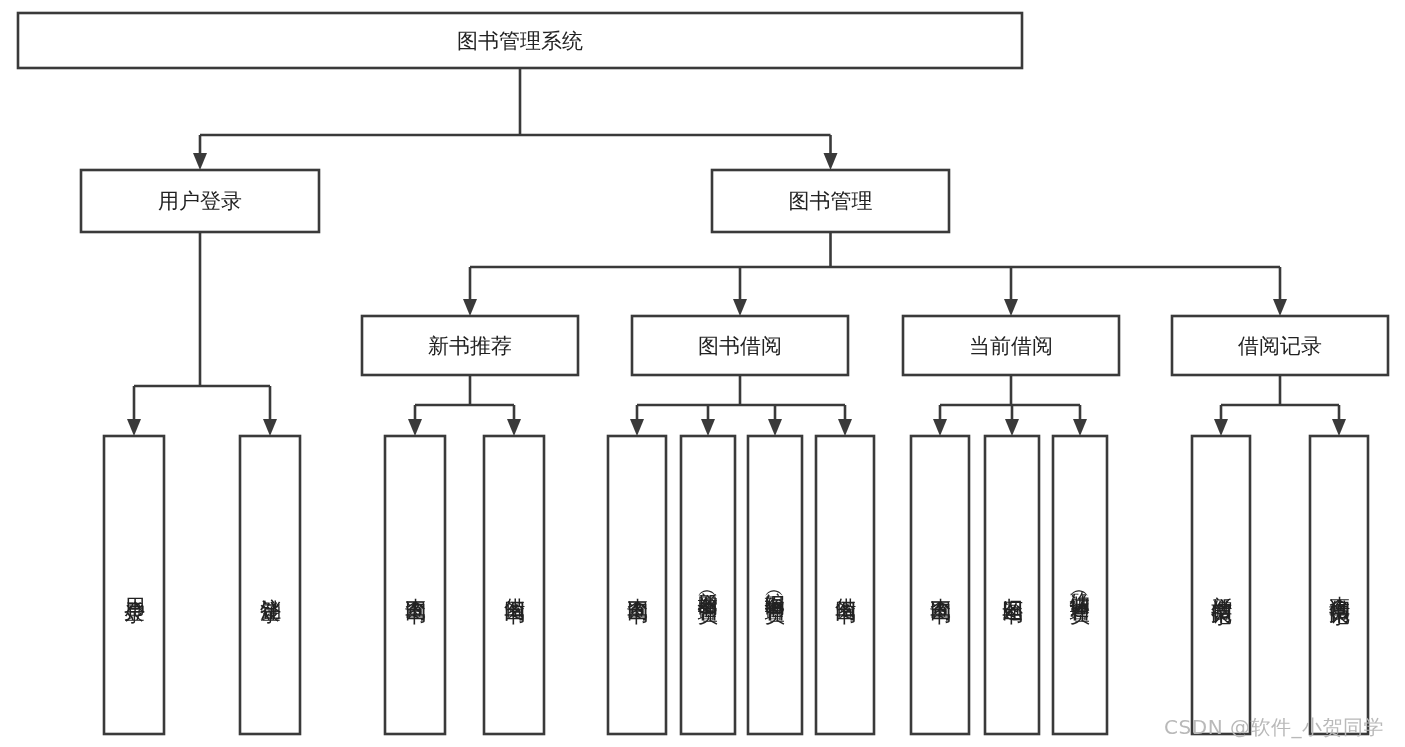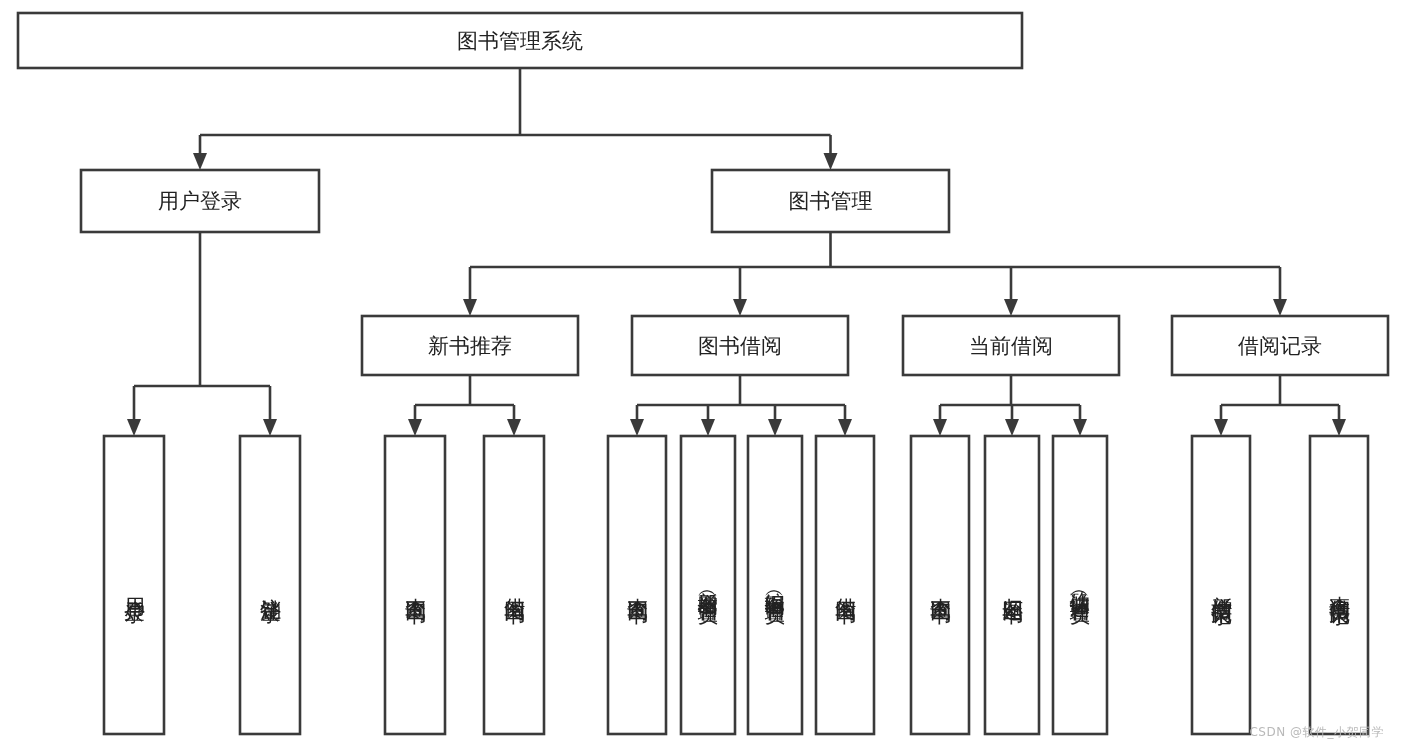--- a/index.html
+++ b/index.html
@@ -66,21 +66,21 @@
     letter-spacing: 2px;
     color: #222222;
     white-space: nowrap;
     text-align: center;
   }
   .watermark {
     position: absolute;
     right: 8px;
     bottom: 6px;
     font-family: "DejaVu Sans", "Liberation Sans", sans-serif;
-    font-size: 12px;
+    font-size: 20px;
     color: #b9b9b9;
     letter-spacing: 0.5px;
     white-space: nowrap;
   }
 </style>
 </head>
 <body>
 
 <div id="diagram-root">
 

